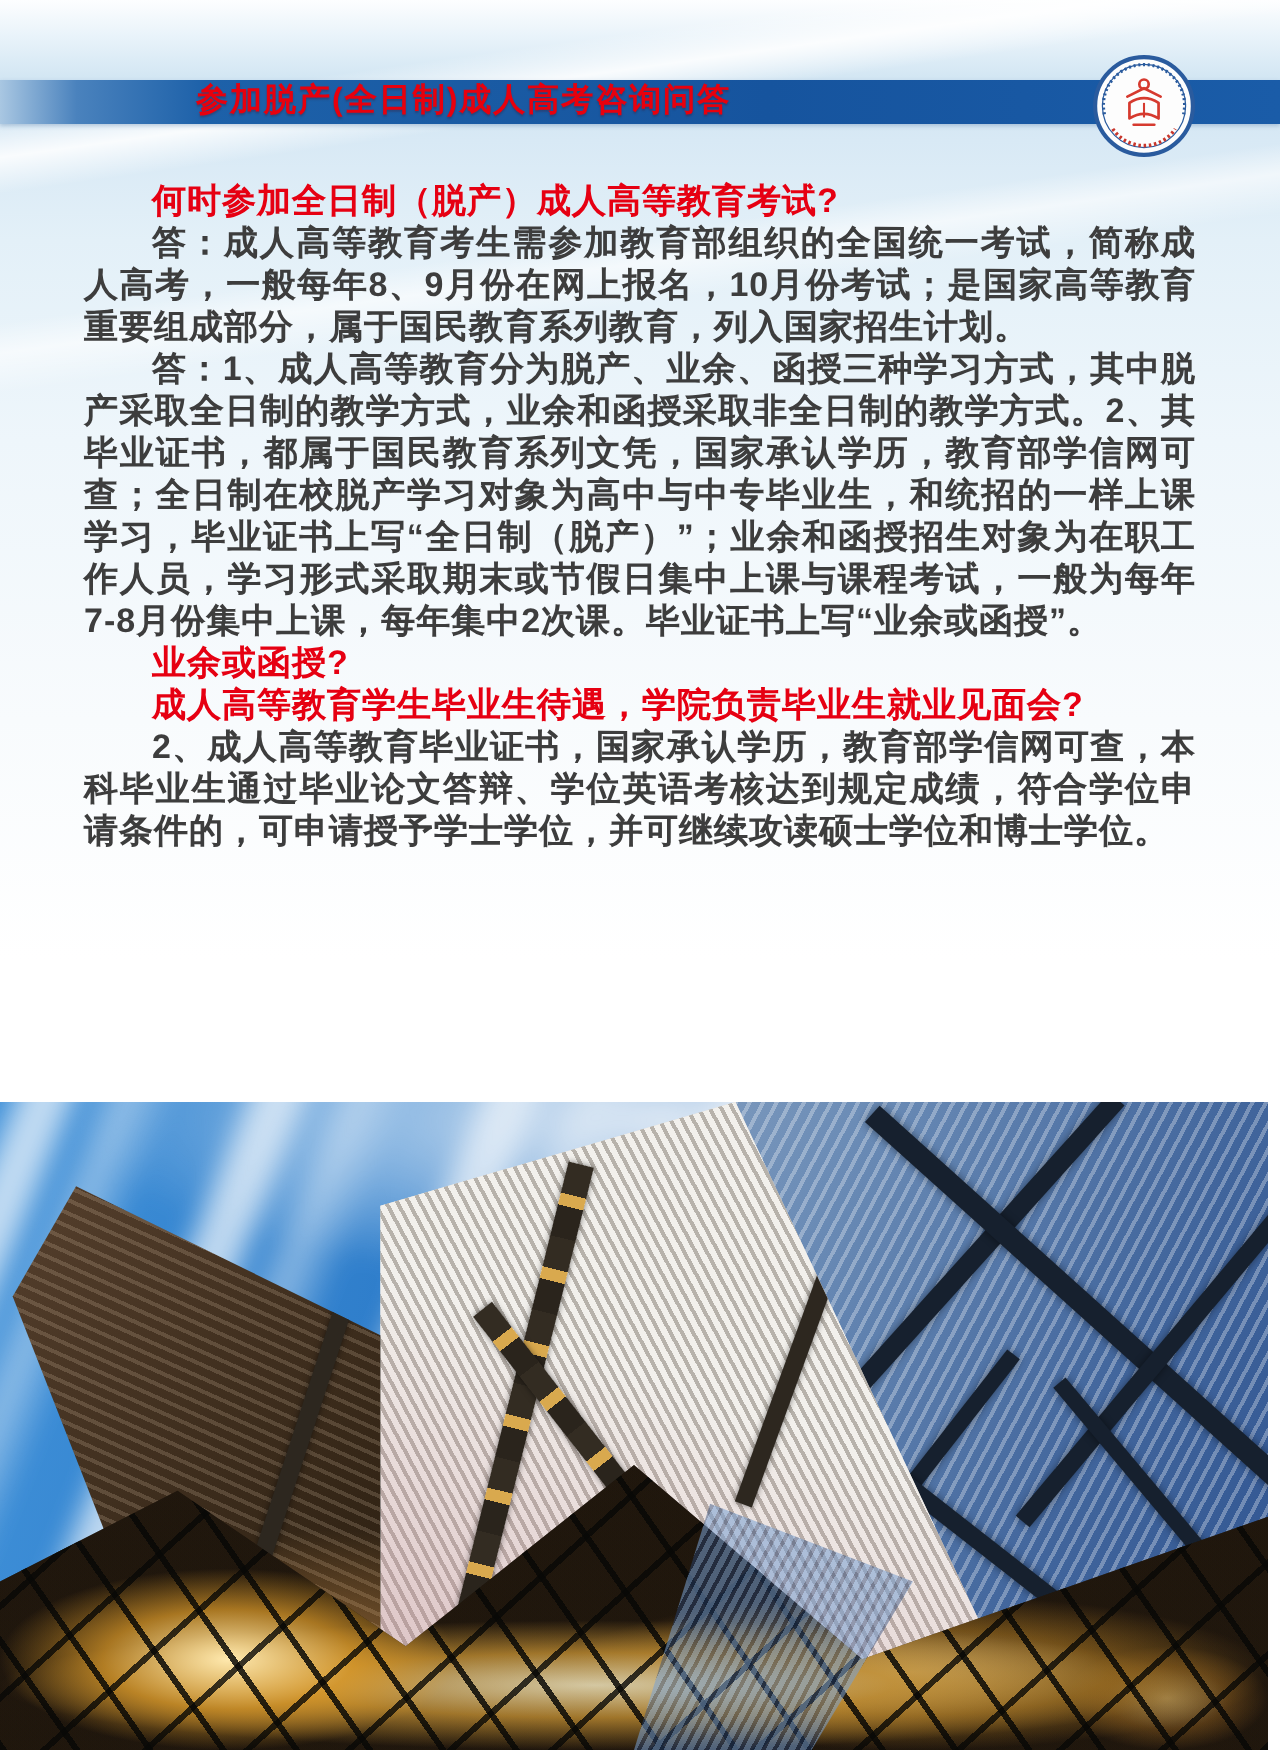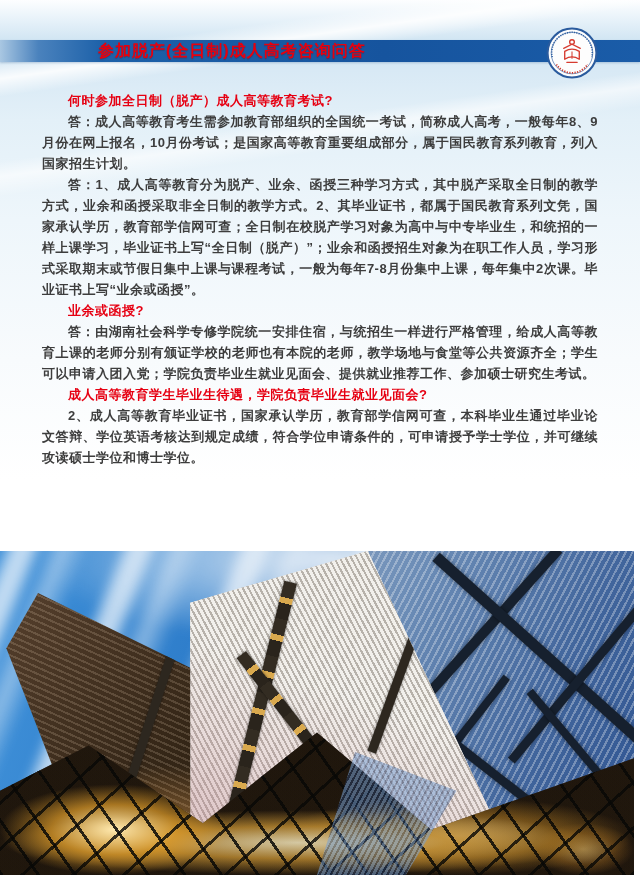--- a/index.html
+++ b/index.html
@@ -30,21 +30,21 @@
     white-space:nowrap;
     margin-left:38px;
   }
   .seal{
     position:absolute;left:546px;top:27px;width:52px;height:52px;
   }
 
   
   .content{
     position:absolute;left:42px;top:90px;width:556px;
-    font-size:13px;line-height:21px;letter-spacing:.5px;
+    font-size:17px;line-height:21px;letter-spacing:.5px;
     text-align:justify;
   }
   .content p{margin:0;text-indent:2em;}
   .content p.question{color:#e60012;font-weight:bold;}
   .content p.answer{color:#3d3d3d;font-weight:bold;}
 
   
   .photo{
     position:absolute;left:0;top:551px;width:634px;height:324px;
     overflow:hidden;background:#1d6ab8;
@@ -134,21 +134,20 @@
       <path d="M50 47 v14" stroke="#d63a2f" stroke-width="2"></path>
       <path d="M40 68 h20" stroke="#d63a2f" stroke-width="2.4" stroke-linecap="round"></path>
     </svg>
   </div>
 
   <div class="content">
       <p class="question">何时参加全日制（脱产）成人高等教育考试?</p>
       <p class="answer">答：成人高等教育考生需参加教育部组织的全国统一考试，简称成人高考，一般每年8、9月份在网上报名，10月份考试；是国家高等教育重要组成部分，属于国民教育系列教育，列入国家招生计划。</p>
       <p class="answer">答：1、成人高等教育分为脱产、业余、函授三种学习方式，其中脱产采取全日制的教学方式，业余和函授采取非全日制的教学方式。2、其毕业证书，都属于国民教育系列文凭，国家承认学历，教育部学信网可查；全日制在校脱产学习对象为高中与中专毕业生，和统招的一样上课学习，毕业证书上写“全日制（脱产）”；业余和函授招生对象为在职工作人员，学习形式采取期末或节假日集中上课与课程考试，一般为每年7-8月份集中上课，每年集中2次课。毕业证书上写“业余或函授”。</p>
       <p class="question">业余或函授?</p>
-      <p class="answer">答：由湖南社会科学专修学院统一安排住宿，与统招生一样进行严格管理，给成人高等教育上课的老师分别有颁证学校的老师也有本院的老师，教学场地与食堂等公共资源齐全；学生可以申请入团入党；学院负责毕业生就业见面会、提供就业推荐工作、参加硕士研究生考试。</p>
       <p class="question">成人高等教育学生毕业生待遇，学院负责毕业生就业见面会?</p>
       <p class="answer">2、成人高等教育毕业证书，国家承认学历，教育部学信网可查，本科毕业生通过毕业论文答辩、学位英语考核达到规定成绩，符合学位申请条件的，可申请授予学士学位，并可继续攻读硕士学位和博士学位。</p>
     </div>
 
   <div class="photo" role="img" aria-label="Angular crystal-shaped museum building with striped metal panels and warm lit glass, against a blue sky with streaked clouds">
     <div class="sky"></div>
     <div class="clouds"></div>
 
     <div class="crystal">
       <div class="brace" style="left:72%;top:-12%;width:10px;height:90%;transform:rotate(42deg);"></div>

